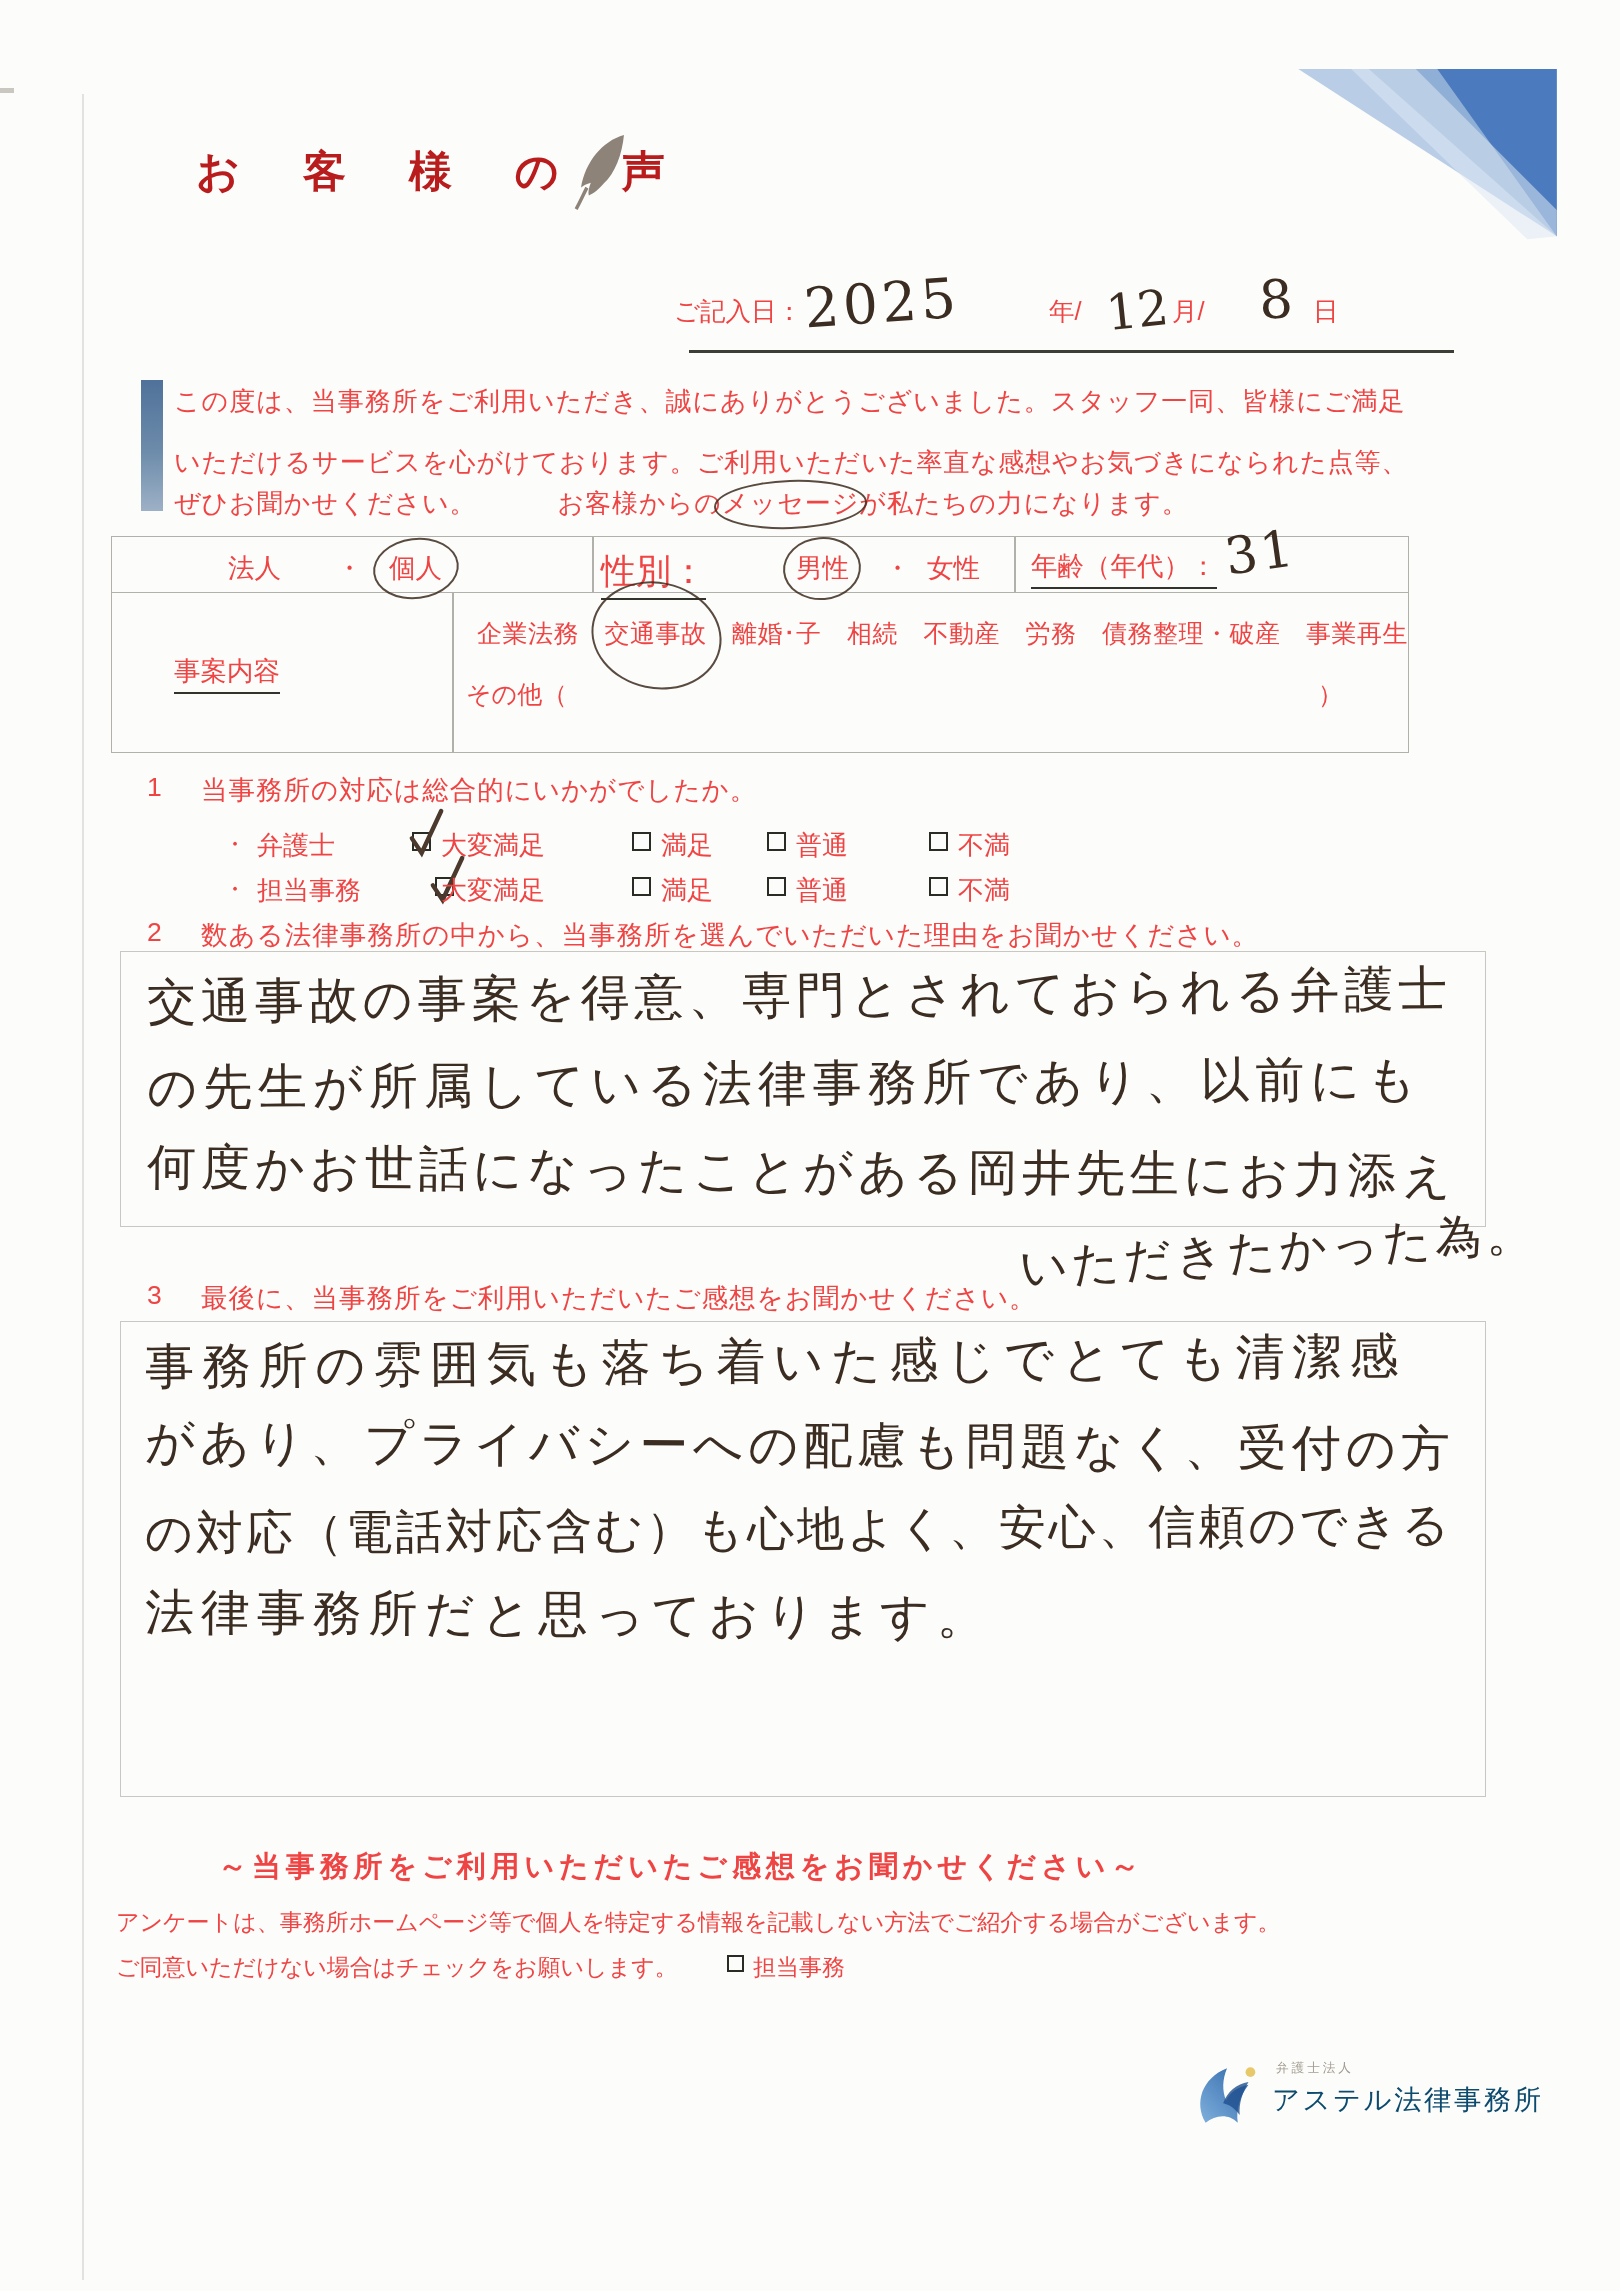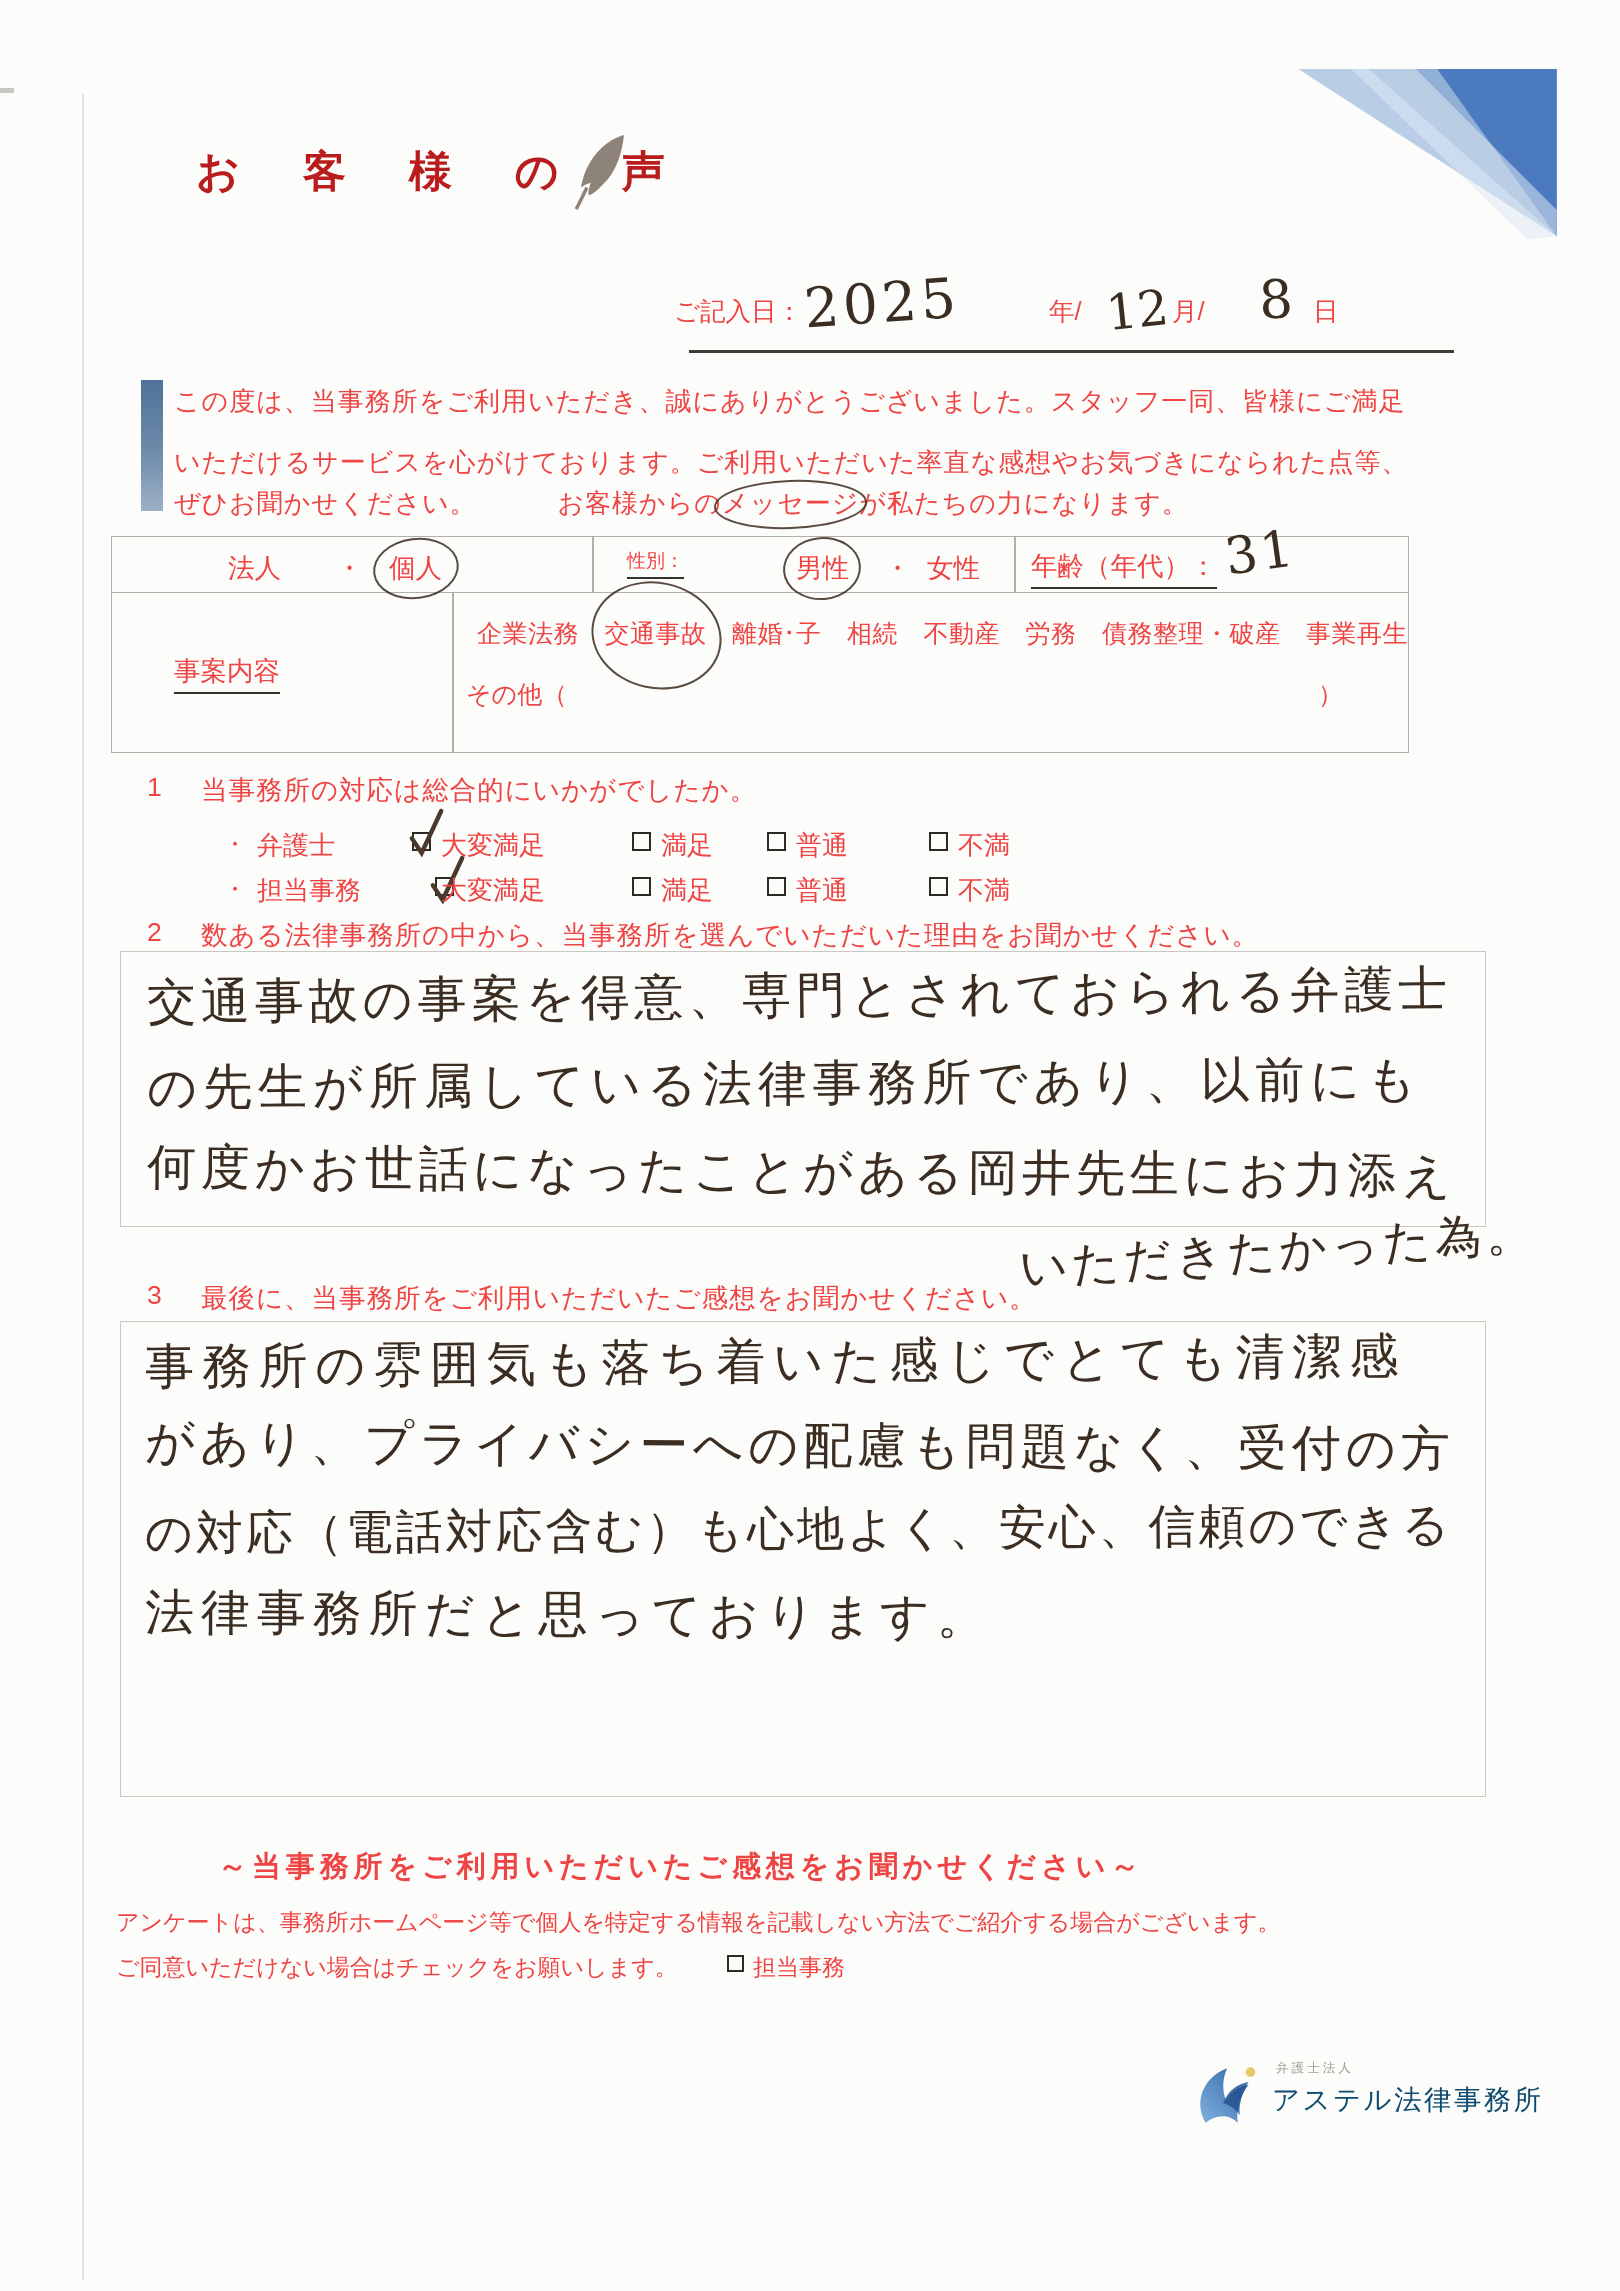--- a/index.html
+++ b/index.html
@@ -69,21 +69,21 @@
   <div class="tablebox" style="left:111px;top:536px;width:1298px;height:57px;"></div>
   <div class="vline" style="left:592px;top:537px;height:55px;"></div>
   <div class="vline" style="left:1014px;top:537px;height:55px;"></div>
 
   <div class="p print" style="left:228px;top:550px;font-size:26.5px;">法人</div>
   <div class="p print" style="left:336px;top:550px;font-size:26.5px;">・</div>
   <div class="p print" style="left:389px;top:550px;font-size:26.5px;">
     <span class="circlewrap"><span class="oval" style="top:-11.8px;bottom:-13.7px;left:-15.7px;right:-17.6px;transform:rotate(-7deg);"></span><span>個人</span></span>
   </div>
 
-  <div class="p print ul" style="left:627px;top:548px;font-size:19px;">性別：</div>
+  <div class="p print ul" style="left:601px;top:548px;font-size:35px;">性別：</div>
   <div class="p print" style="left:796px;top:550px;font-size:26.5px;">
     <span class="circlewrap"><span class="oval" style="top:-12.7px;bottom:-14.7px;left:-12.7px;right:-12.7px;transform:rotate(-5deg);"></span><span>男性</span></span>
   </div>
   <div class="p print" style="left:884px;top:550px;font-size:26.5px;">・</div>
   <div class="p print" style="left:927px;top:550px;font-size:26.5px;">女性</div>
 
   <div class="p print ul" style="left:1031px;top:548px;font-size:26.5px;">年齢（年代）：</div>
   <div class="p hw" style="left:1225px;top:523px;font-size:51px;transform:rotate(-8deg);letter-spacing:2.9px;">31</div>
 
   

